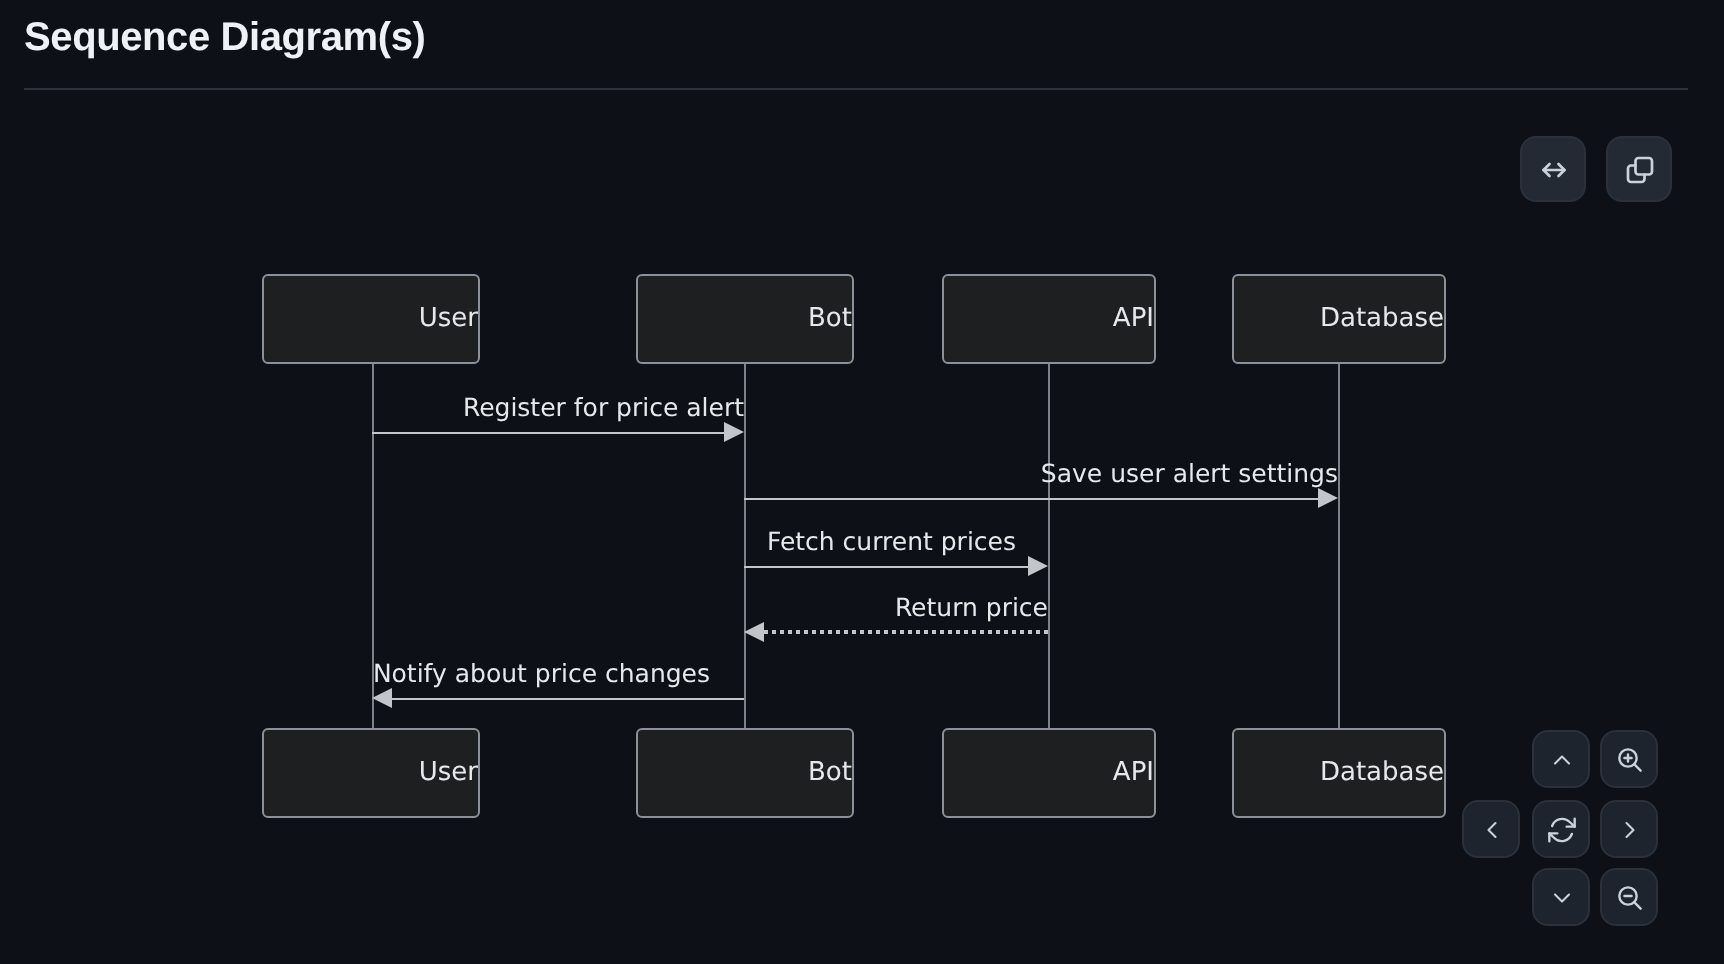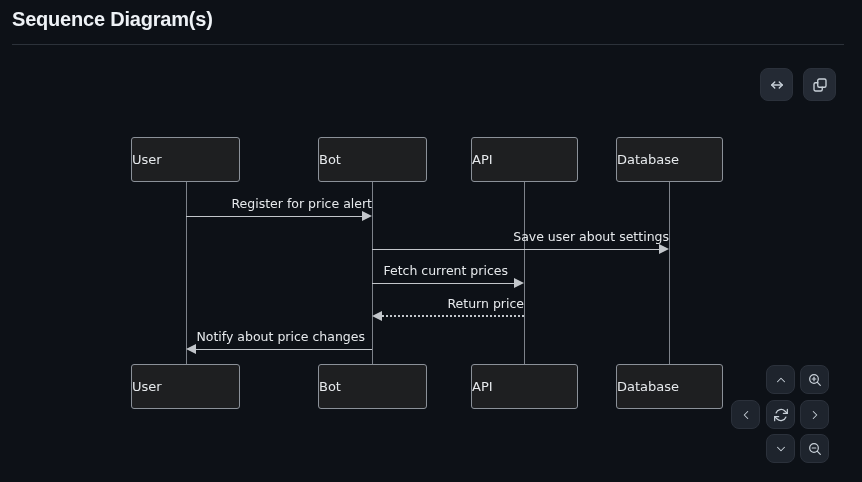--- a/index.html
+++ b/index.html
@@ -42,21 +42,21 @@
     position:absolute;width:29px;height:29px;border-radius:8px;
     background:#1e242d;border:1px solid var(--button-border);
     display:flex;align-items:center;justify-content:center;cursor:pointer;
   }
   svg.ic{display:block;stroke:var(--icon);fill:none;stroke-width:1.8;
     stroke-linecap:round;stroke-linejoin:round;}
   
   .actor-box{
     position:absolute;height:45px;
     background:var(--box-fill);border:1px solid var(--box-border);border-radius:3px;
-    display:flex;align-items:center;justify-content:flex-start;
+    display:flex;align-items:center;justify-content:flex-end;
     color:var(--text);font-size:13px;
   }
   .lifeline{
     position:absolute;top:182px;height:182px;width:1px;background:#7d828a;
   }
   .msg-label{
     position:absolute;text-align:right;white-space:nowrap;
     color:var(--text);font-size:12.5px;
   }
   .msg-line{
@@ -129,39 +129,39 @@
       <span>Database</span>
     </div>
 
     <div>
       <div class="msg-label" style="left:186px;top:196px;width:186px;">Register for price alert</div>
       <div class="msg-line" style="left:186px;top:216px;width:177px;"></div>
       <div class="arrow-right" style="left:362px;top:211px;"></div>
     </div>
 
     <div>
-      <div class="msg-label" style="left:372px;top:229px;width:297px;">Save user about settings</div>
+      <div class="msg-label" style="left:372px;top:229px;width:297px;">Save user alert settings</div>
       <div class="msg-line" style="left:372px;top:249px;width:288px;"></div>
       <div class="arrow-right" style="left:659px;top:244px;"></div>
     </div>
 
     <div>
       <div class="msg-label" style="left:356px;top:263px;width:152px;">Fetch current prices</div>
       <div class="msg-line" style="left:372px;top:283px;width:143px;"></div>
       <div class="arrow-right" style="left:514px;top:278px;"></div>
     </div>
 
     <div>
       <div class="msg-label" style="left:372px;top:296px;width:152px;">Return price</div>
       <div class="msg-line dotted" style="left:382px;top:315px;width:142px;"></div>
       <div class="arrow-left" style="left:372px;top:311px;"></div>
     </div>
 
     <div>
-      <div class="msg-label" style="left:179px;top:329px;width:186px;">Notify about price changes</div>
+      <div class="msg-label" style="left:169px;top:329px;width:186px;">Notify about price changes</div>
       <div class="msg-line" style="left:196px;top:349px;width:176px;"></div>
       <div class="arrow-left" style="left:186px;top:344px;"></div>
     </div>
 
   </div>
 
   <div class="pbtn" style="left:766px;top:365px;">
     <svg class="ic" width="14" height="14" viewBox="0 0 24 24">
         <polyline points="6 15 12 9 18 15"></polyline>
       </svg>

